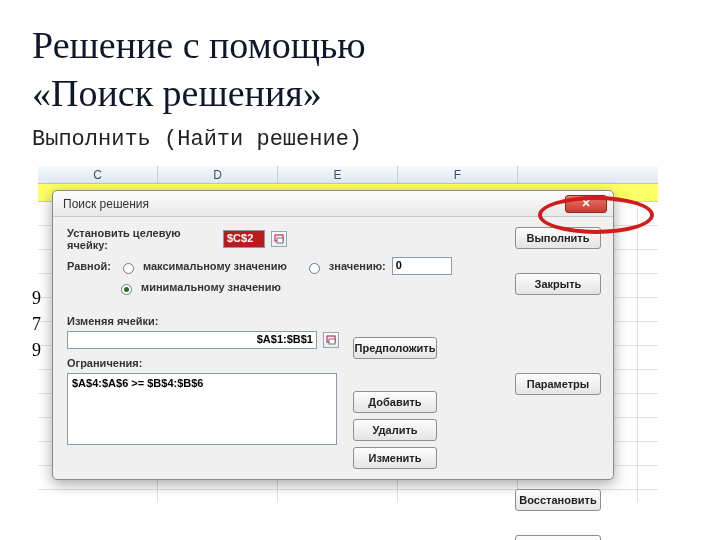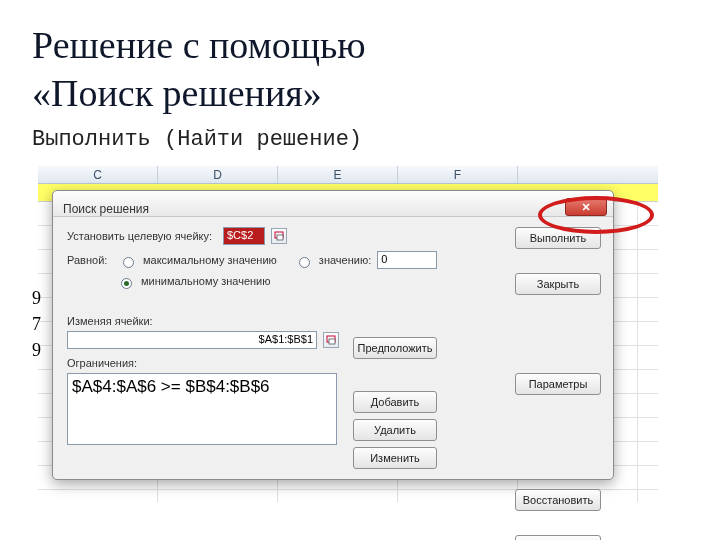--- a/index.html
+++ b/index.html
@@ -87,21 +87,21 @@
     border-radius: 5px;
     box-shadow: 0 4px 14px rgba(0,0,0,0.35);
     font-size: 11px;
   }
   .titlebar {
     height: 26px;
     background: linear-gradient(#fdfdfd, #e8e8e8);
     border-bottom: 1px solid #c8c8c8;
     border-radius: 5px 5px 0 0;
     display: flex;
-    align-items: flex-end;
+    align-items: center;
     padding: 0 6px 0 10px;
   }
   .titlebar-text {
     flex: 1;
     font-size: 12px;
     color: #333;
   }
   .close-btn {
     width: 42px;
     height: 18px;
@@ -116,20 +116,21 @@
   .close-x {
     color: #fff;
     font-size: 11px;
     font-weight: bold;
     line-height: 1;
   }
   .dlg-body {
     position: relative;
     padding: 10px 10px;
     height: calc(100% - 26px);
+    font-weight: bold;
   }
   .row {
     display: flex;
     align-items: center;
     margin-bottom: 6px;
     gap: 6px;
   }
   .lbl { color: #333; font-size: 11px; }
   .txt {
     height: 18px;
@@ -153,21 +154,21 @@
     border: 1px solid #6b7a8c; background: #fff; display:inline-block;
     margin-right: 3px; position: relative; top:2px;
   }
   .radio.checked::after {
     content:""; position:absolute; top:2px; left:2px; width:5px; height:5px;
     background:#2a6b2a; border-radius:50%;
   }
   .constraints-box {
     width: 270px; height: 72px;
     border: 1px solid #8a9aac; background:#fff;
-    padding: 3px 4px; font-size:17px; color:#000;
+    padding: 3px 4px; font-size:11px; color:#000;
   }
   .btn {
     width: 86px; height: 22px;
     border: 1px solid #8f8f8f; border-radius: 3px;
     background: linear-gradient(#fdfdfd,#e4e4e4);
     font-size: 11px; color:#222;
     display:flex; align-items:center; justify-content:center;
     cursor:pointer;
   }
   .btn.small { width: 84px; }

